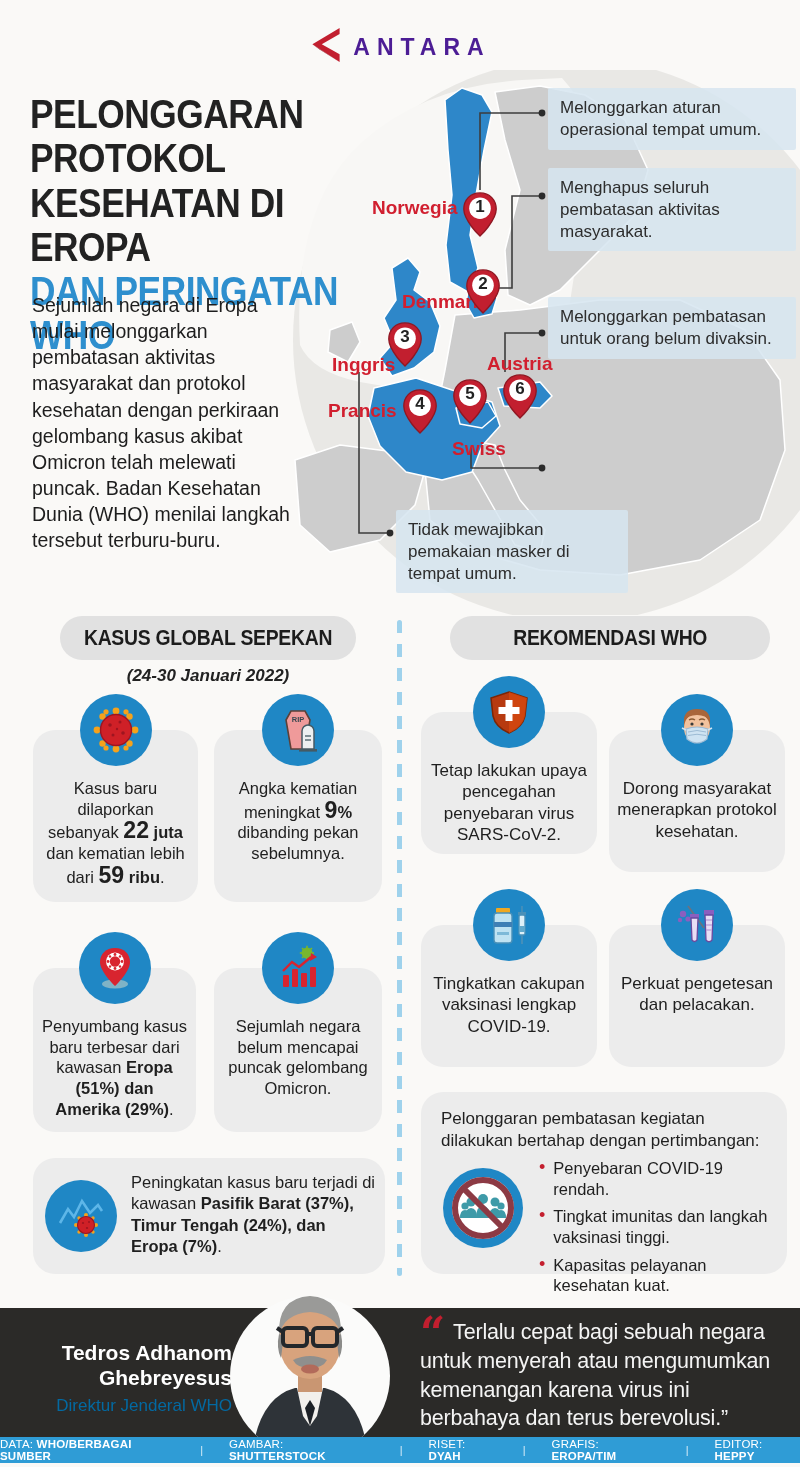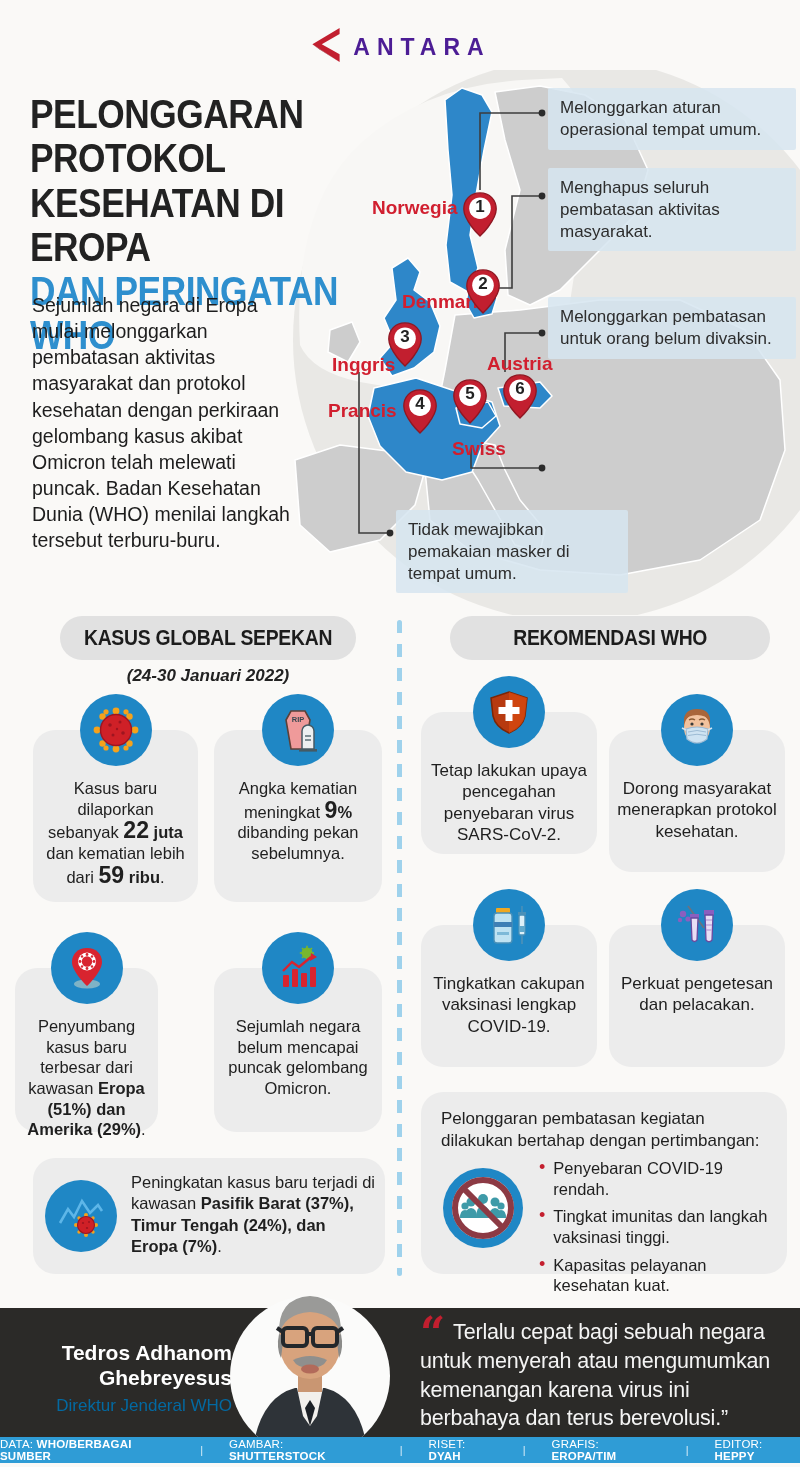--- a/index.html
+++ b/index.html
@@ -219,21 +219,21 @@
         <g stroke="#455a64" stroke-width="1.3">
             <line x1="30" y1="29" x2="36" y2="29"></line>
             <line x1="30" y1="33" x2="36" y2="33"></line>
           </g>
         <rect x="24" y="42" width="18" height="2.6" fill="#455a64"></rect>
       </svg>
     </div>
     <div class="card-text"><span>Angka kematian meningkat </span><span class="seg-big">9</span><span class="seg-b">%</span><span> dibanding pekan sebelumnya.</span></div>
   </div>
 
-  <div class="abs card" style="left:15px;top:968px;width:143px;height:164px;">
+  <div class="abs card" style="left:33px;top:968px;width:163px;height:164px;">
     <div class="icon-circle">
       <svg width="46" height="46" viewBox="0 0 46 46">
         <ellipse cx="23" cy="39" rx="13" ry="4.5" fill="#7fb3c6"></ellipse>
         <path d="M23,3 C14,3 8,9 8,17 C8,27 23,41 23,41 C23,41 38,27 38,17 C38,9 32,3 23,3 Z" fill="#d8242f"></path>
         <circle cx="23" cy="16.5" r="9" fill="#ffffff"></circle>
         <circle cx="23" cy="16.5" r="5.2" fill="#d8242f"></circle>
         <g fill="#d8242f">
             <circle cx="23" cy="9.5" r="1.4"></circle>
             <circle cx="23" cy="23.5" r="1.4"></circle>
             <circle cx="16" cy="16.5" r="1.4"></circle>

